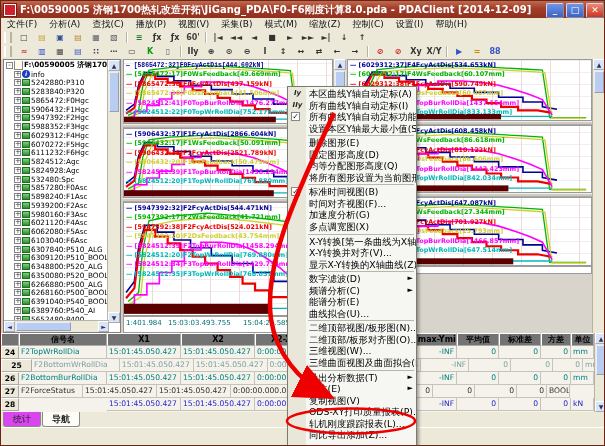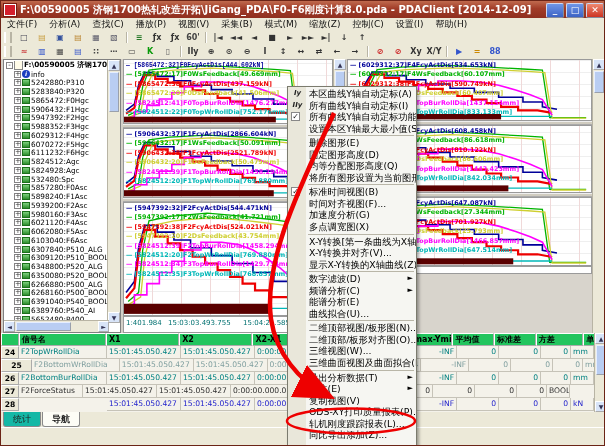--- a/index.html
+++ b/index.html
@@ -53,26 +53,26 @@
   .lg{font-size:6.4px;line-height:9.4px;white-space:nowrap;font-weight:bold;}
   .csep{position:absolute;background:#d0ccc0;border-top:1px solid #eee;border-bottom:1px solid #aaa;box-sizing:border-box;}
   .timebar{position:absolute;background:#fff;border:1px solid #9a9a9a;box-sizing:border-box;}
   .tick{position:absolute;top:2px;font-size:7px;color:#007070;white-space:nowrap;}
   .graygap{position:absolute;background:#d8d4cc;}
   
   #tablewrap{position:absolute;left:0;top:332px;width:605px;height:79px;background:#f4f2ea;overflow:hidden;}
   .tr{display:flex;height:13px;}
   .td,.th{box-sizing:border-box;border-right:1px solid #c6c3b8;border-bottom:1px solid #c6c3b8;
     font-size:7.6px;line-height:12px;padding:0 2px;overflow:hidden;white-space:nowrap;}
-  .th{background:#22c55e;border:1px outset #fff;font-weight:bold;text-align:left;font-size:8px;color:#000;}
+  .th{background:#737373;border:1px outset #fff;font-weight:bold;text-align:center;font-size:8px;color:#000;}
   .rn{background:#ece9d8;border:1px outset #fff;font-weight:bold;text-align:center;}
   .num{text-align:right;}
   
   #tabs{position:absolute;left:2px;top:411px;height:15px;display:flex;gap:1px;}
-  .tab{padding:0 9px;font-size:9px;line-height:14px;background:#14b8a6;border:1px solid #8a8a8a;
+  .tab{padding:0 9px;font-size:9px;line-height:14px;background:#d946ef;border:1px solid #8a8a8a;
     border-top:none;border-radius:0 0 3px 3px;color:#222;}
   .tab.active{background:#fdfdf6;font-weight:bold;}
   .statusbar{position:absolute;left:0;top:426px;width:605px;height:20px;background:#ece9d8;border-top:1px solid #fff;}
   
   #ctxmenu{position:absolute;left:286px;top:85px;width:130px;height:361px;background:#f6f6f2;
     border:1px solid #7b7b6e;box-shadow:2px 2px 3px rgba(0,0,0,.35);z-index:30;box-sizing:border-box;padding:1px 0;}
   #ctxmenu:before{content:"";position:absolute;left:0;top:0;bottom:0;width:18px;background:#e9e7da;}
   .mi{position:relative;height:11.55px;line-height:11.55px;font-size:9.3px;color:#000;
     padding-left:21px;white-space:nowrap;overflow:hidden;}
   .msep{height:3px;position:relative;}
@@ -483,21 +483,21 @@
         <div class="th" style="width: 18px;"></div>
         <div class="th" style="width: 88px;">信号名</div>
         <div class="th" style="width: 74px;">X1</div>
         <div class="th" style="width: 74px;">X2</div>
         <div class="th" style="width: 58px;">X2-X1</div>
         <div class="th" style="width: 48px;">Y1</div>
         <div class="th" style="width: 48px;">Y2</div>
         <div class="th" style="width: 48px;">Ymax-Ymin</div>
         <div class="th" style="width: 42px;">平均值</div>
         <div class="th" style="width: 42px;">标准差</div>
-        <div class="th" style="width: 48px;">方差</div>
+        <div class="th" style="width: 30px;">方差</div>
         <div class="th" style="width: 23px;">单位</div>
       </div>
       <div class="tr">
         <div class="td rn" style="width: 18px;">24</div>
         <div class="td" style="width: 88px; color: rgb(0, 128, 128);">F2TopWrRollDia</div>
         <div class="td" style="width: 74px; color: rgb(0, 128, 128);">15:01:45.050.427</div>
         <div class="td" style="width: 74px; color: rgb(0, 128, 128);">15:01:45.050.427</div>
         <div class="td" style="width: 58px; color: rgb(0, 128, 128);">0:00:00.000.00</div>
         <div class="td num" style="width: 48px; color: rgb(0, 128, 128);">769.880</div>
         <div class="td num" style="width: 48px; color: rgb(0, 128, 128);">769.880</div>

